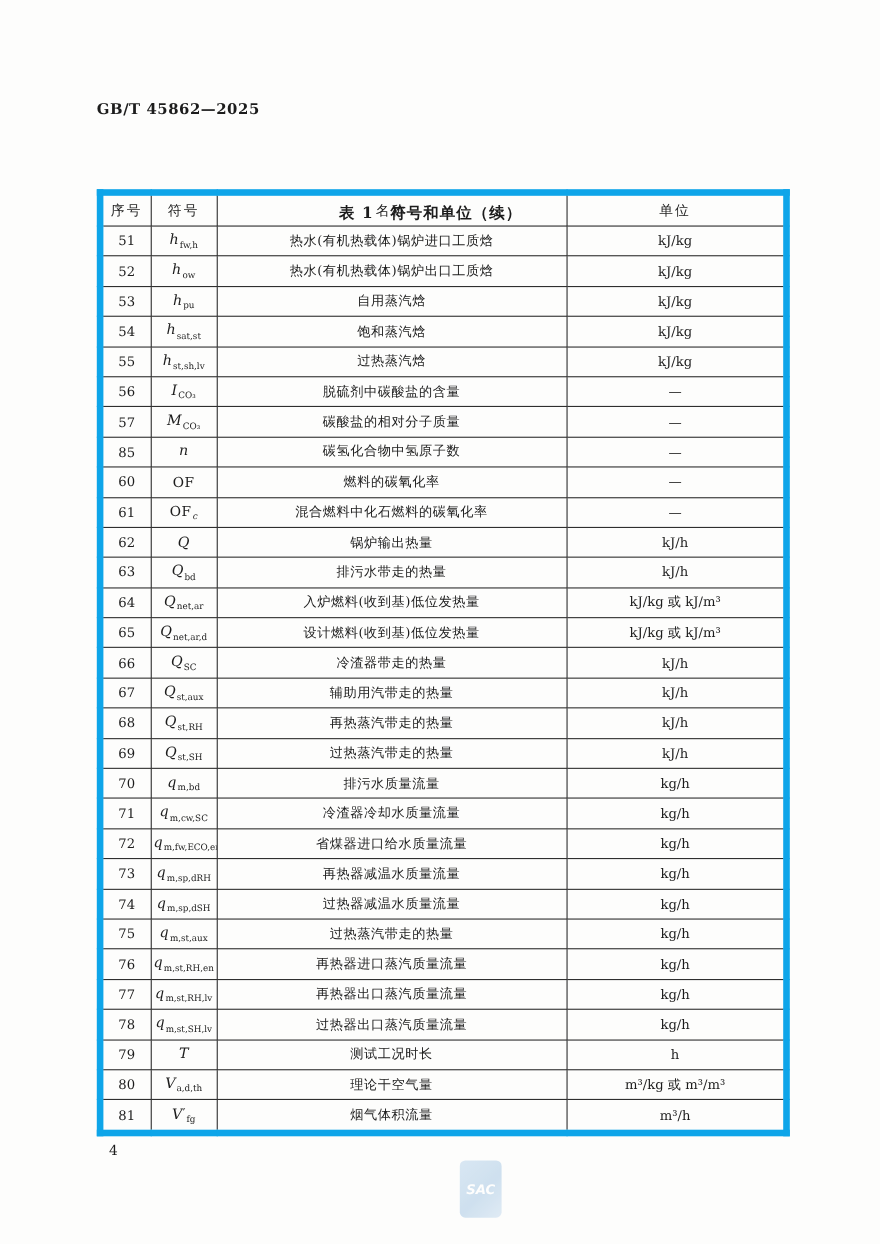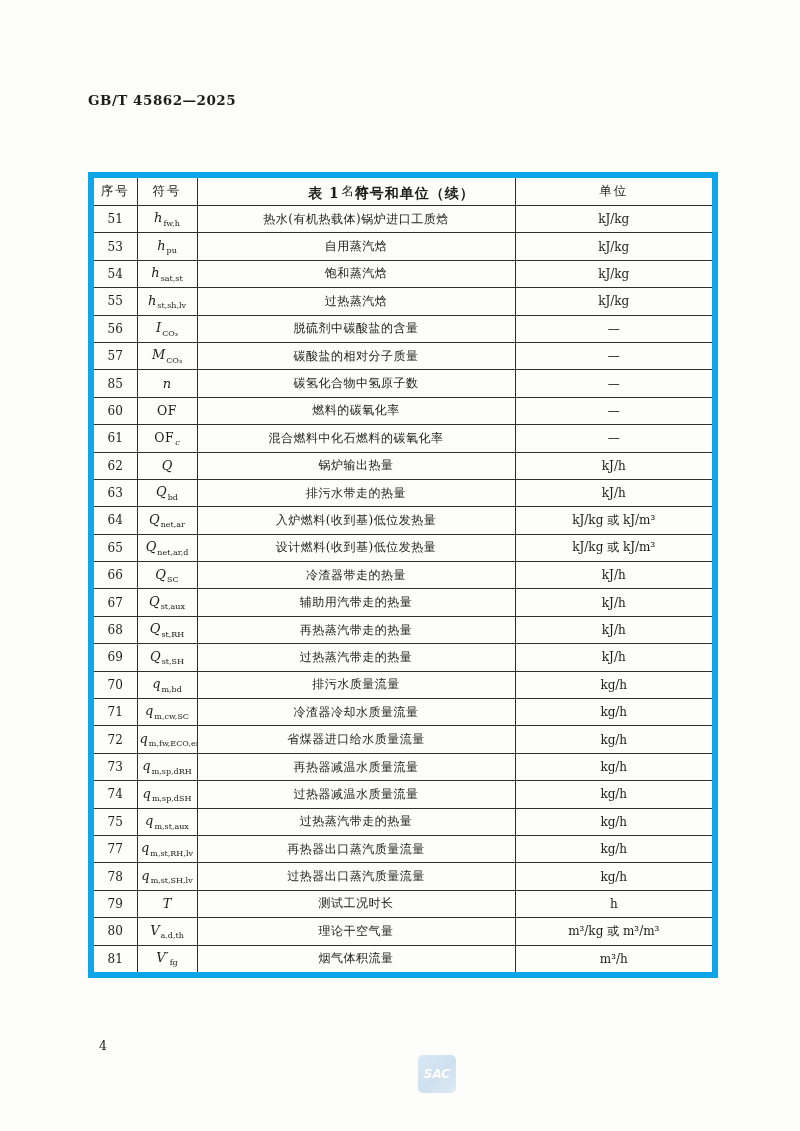--- a/index.html
+++ b/index.html
@@ -40,21 +40,21 @@
   .sym-base { font-style:italic; font-size:13px; }
   .sym-base.upright { font-style:normal; font-size:12.5px; letter-spacing:0.5px; }
   .sym-prime { font-size:11px; vertical-align:2px; margin-left:0.5px; }
   .sym-sub { font-size:8px; vertical-align:-3.5px; margin-left:1px; letter-spacing:0;margin-top:36px; }
   .sym-sub.it { font-style:italic; }
   .page-number {
     position:absolute; left:99px; top:1038px; font-size:12.5px;
   }
   .watermark {
     position:absolute; left:418px; top:1055px;
-    width:38px; height:38px; border-radius:5px;
+    width:38px; height:52px; border-radius:5px;
     background:linear-gradient(135deg,#bcd6ec 0%,#a9c9e5 55%,#c9ddef 100%);
     opacity:0.55;
     display:flex; align-items:center; justify-content:center;
   }
   .watermark span {
     color:#ffffff; font-family:"DejaVu Sans","Liberation Sans",sans-serif;
     font-weight:bold; font-style:italic; font-size:12px; letter-spacing:0;
   }
 </style>
 </head>
@@ -80,20 +80,26 @@
     </tr>
   </thead>
   <tbody>
       <tr>
         <td class="c-no">51</td>
         <td class="c-sym"><span class="sym-base">h</span><span class="sym-sub">fw,h</span></td>
         <td class="c-name">热水(有机热载体)锅炉进口工质焓</td>
         <td class="c-unit">kJ/kg</td>
       </tr>
       <tr>
+        <td class="c-no">52</td>
+        <td class="c-sym"><span class="sym-base">h</span><span class="sym-sub">ow</span></td>
+        <td class="c-name">热水(有机热载体)锅炉出口工质焓</td>
+        <td class="c-unit">kJ/kg</td>
+      </tr>
+      <tr>
         <td class="c-no">53</td>
         <td class="c-sym"><span class="sym-base">h</span><span class="sym-sub">pu</span></td>
         <td class="c-name">自用蒸汽焓</td>
         <td class="c-unit">kJ/kg</td>
       </tr>
       <tr>
         <td class="c-no">54</td>
         <td class="c-sym"><span class="sym-base">h</span><span class="sym-sub">sat,st</span></td>
         <td class="c-name">饱和蒸汽焓</td>
         <td class="c-unit">kJ/kg</td>
@@ -212,20 +218,26 @@
         <td class="c-name">过热器减温水质量流量</td>
         <td class="c-unit">kg/h</td>
       </tr>
       <tr>
         <td class="c-no">75</td>
         <td class="c-sym"><span class="sym-base">q</span><span class="sym-sub">m,st,aux</span></td>
         <td class="c-name">过热蒸汽带走的热量</td>
         <td class="c-unit">kg/h</td>
       </tr>
       <tr>
+        <td class="c-no">76</td>
+        <td class="c-sym"><span class="sym-base">q</span><span class="sym-sub">m,st,RH,en</span></td>
+        <td class="c-name">再热器进口蒸汽质量流量</td>
+        <td class="c-unit">kg/h</td>
+      </tr>
+      <tr>
         <td class="c-no">77</td>
         <td class="c-sym"><span class="sym-base">q</span><span class="sym-sub">m,st,RH,lv</span></td>
         <td class="c-name">再热器出口蒸汽质量流量</td>
         <td class="c-unit">kg/h</td>
       </tr>
       <tr>
         <td class="c-no">78</td>
         <td class="c-sym"><span class="sym-base">q</span><span class="sym-sub">m,st,SH,lv</span></td>
         <td class="c-name">过热器出口蒸汽质量流量</td>
         <td class="c-unit">kg/h</td>

